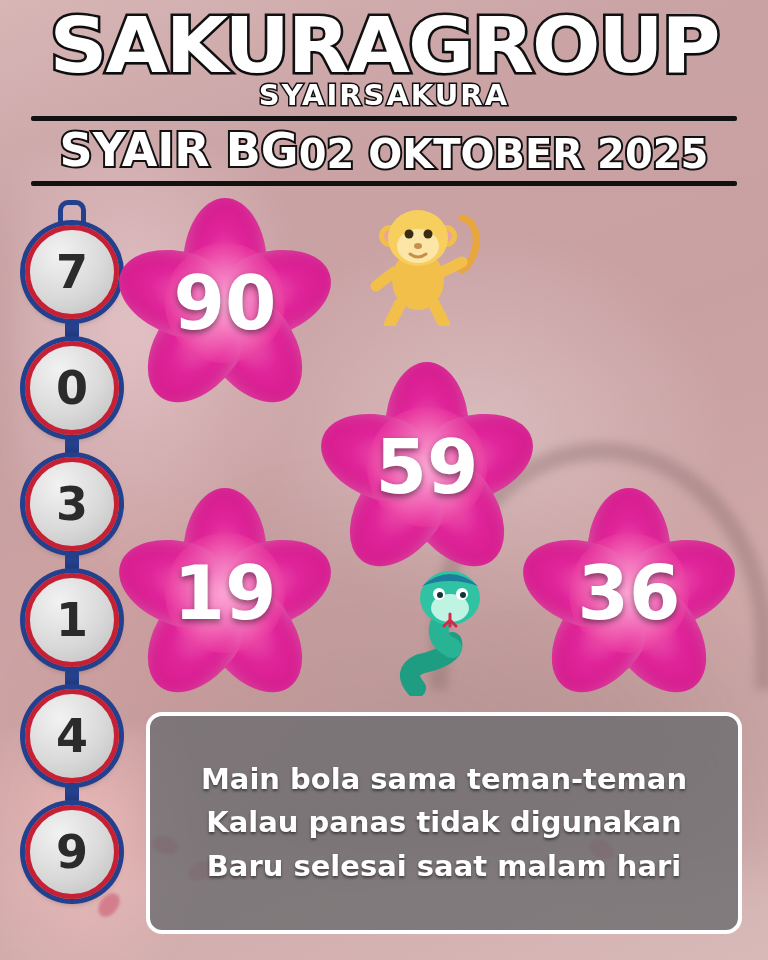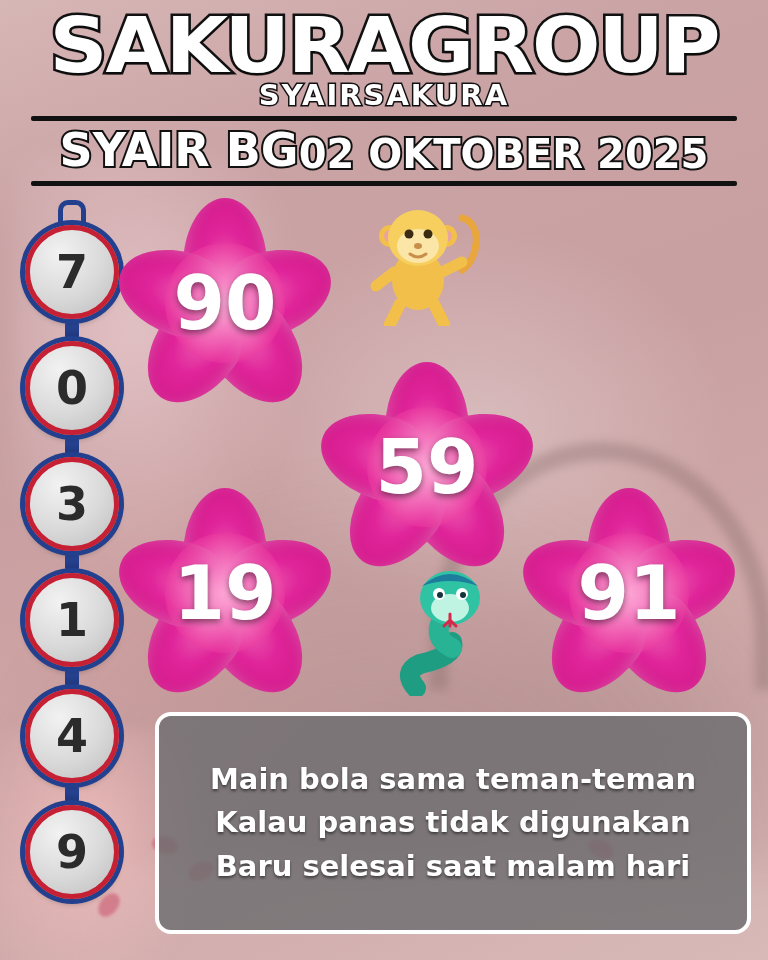--- a/index.html
+++ b/index.html
@@ -254,21 +254,20 @@
     background: rgba(110,110,112,0.82);
     border: 4px solid #ffffff;
     border-radius: 16px;
     box-sizing: border-box;
     padding: 14px 10px;
     display: flex;
     flex-direction: column;
     align-items: center;
     justify-content: center;
     gap: 2px;
-    margin-left: 9px;
   }
   .syair-line {
     font-family: "DejaVu Sans", sans-serif;
     font-weight: bold;
     font-size: 29px;
     color: #ffffff;
     text-align: center;
     line-height: 1.42;
     text-shadow: 0 2px 3px rgba(0,0,0,0.5);
     white-space: nowrap;
@@ -360,21 +359,21 @@
     <div class="num">19</div>
   </div>
 
   <div class="flower" id="f5">
     <div class="petal" style="transform:rotate(0deg);"></div>
     <div class="petal" style="transform:rotate(72deg);"></div>
     <div class="petal" style="transform:rotate(144deg);"></div>
     <div class="petal" style="transform:rotate(216deg);"></div>
     <div class="petal" style="transform:rotate(288deg);"></div>
     <div class="core"></div>
-    <div class="num">91</div>
+    <div class="num">36</div>
   </div>
 
   <svg class="mascot" id="monkey" viewBox="0 0 118 130">
     <path d="M92 22 C112 26 110 62 92 74" stroke="#e8a63c" stroke-width="7" fill="none" stroke-linecap="round"></path>
     <ellipse cx="48" cy="84" rx="26" ry="30" fill="#f2c04a"></ellipse>
     <path d="M30 108 L20 128" stroke="#f2c04a" stroke-width="12" stroke-linecap="round"></path>
     <path d="M64 108 L74 128" stroke="#f2c04a" stroke-width="12" stroke-linecap="round"></path>
     <path d="M24 76 L6 90" stroke="#f2c04a" stroke-width="11" stroke-linecap="round"></path>
     <path d="M72 76 L92 66" stroke="#f2c04a" stroke-width="11" stroke-linecap="round"></path>
     <circle cx="20" cy="40" r="11" fill="#f2c04a"></circle>

